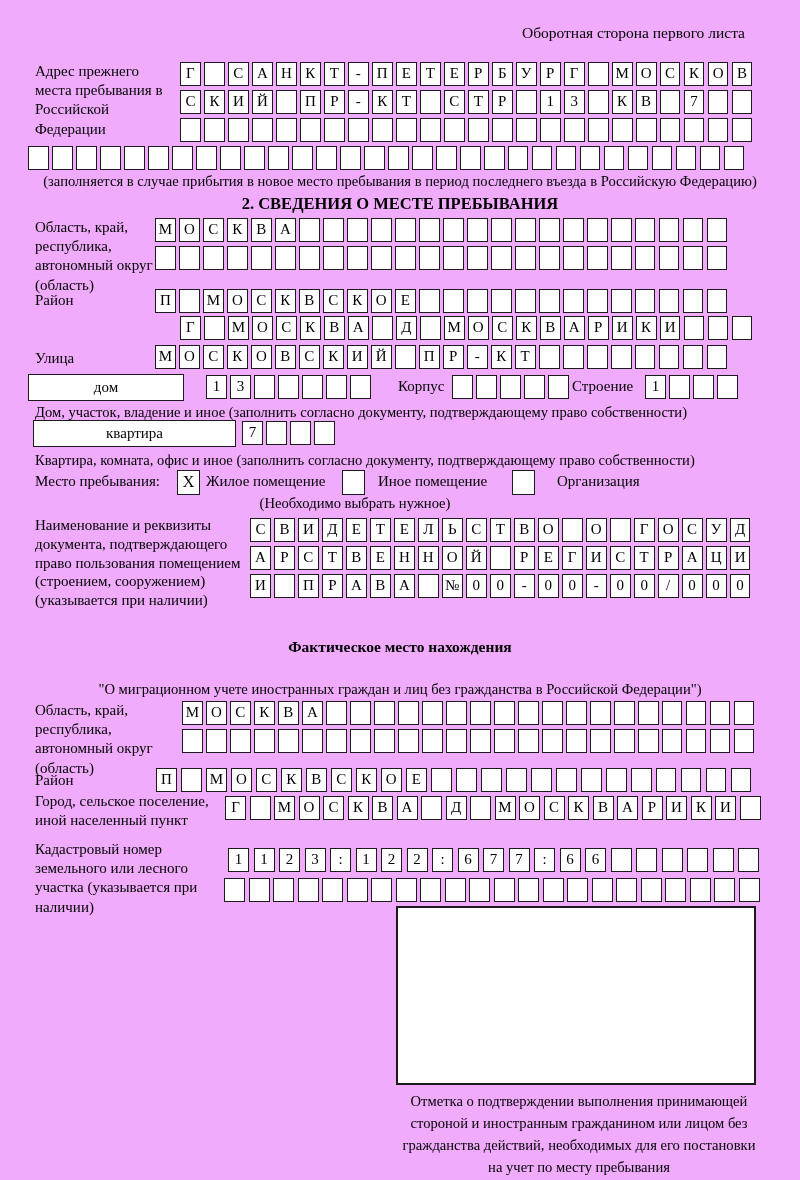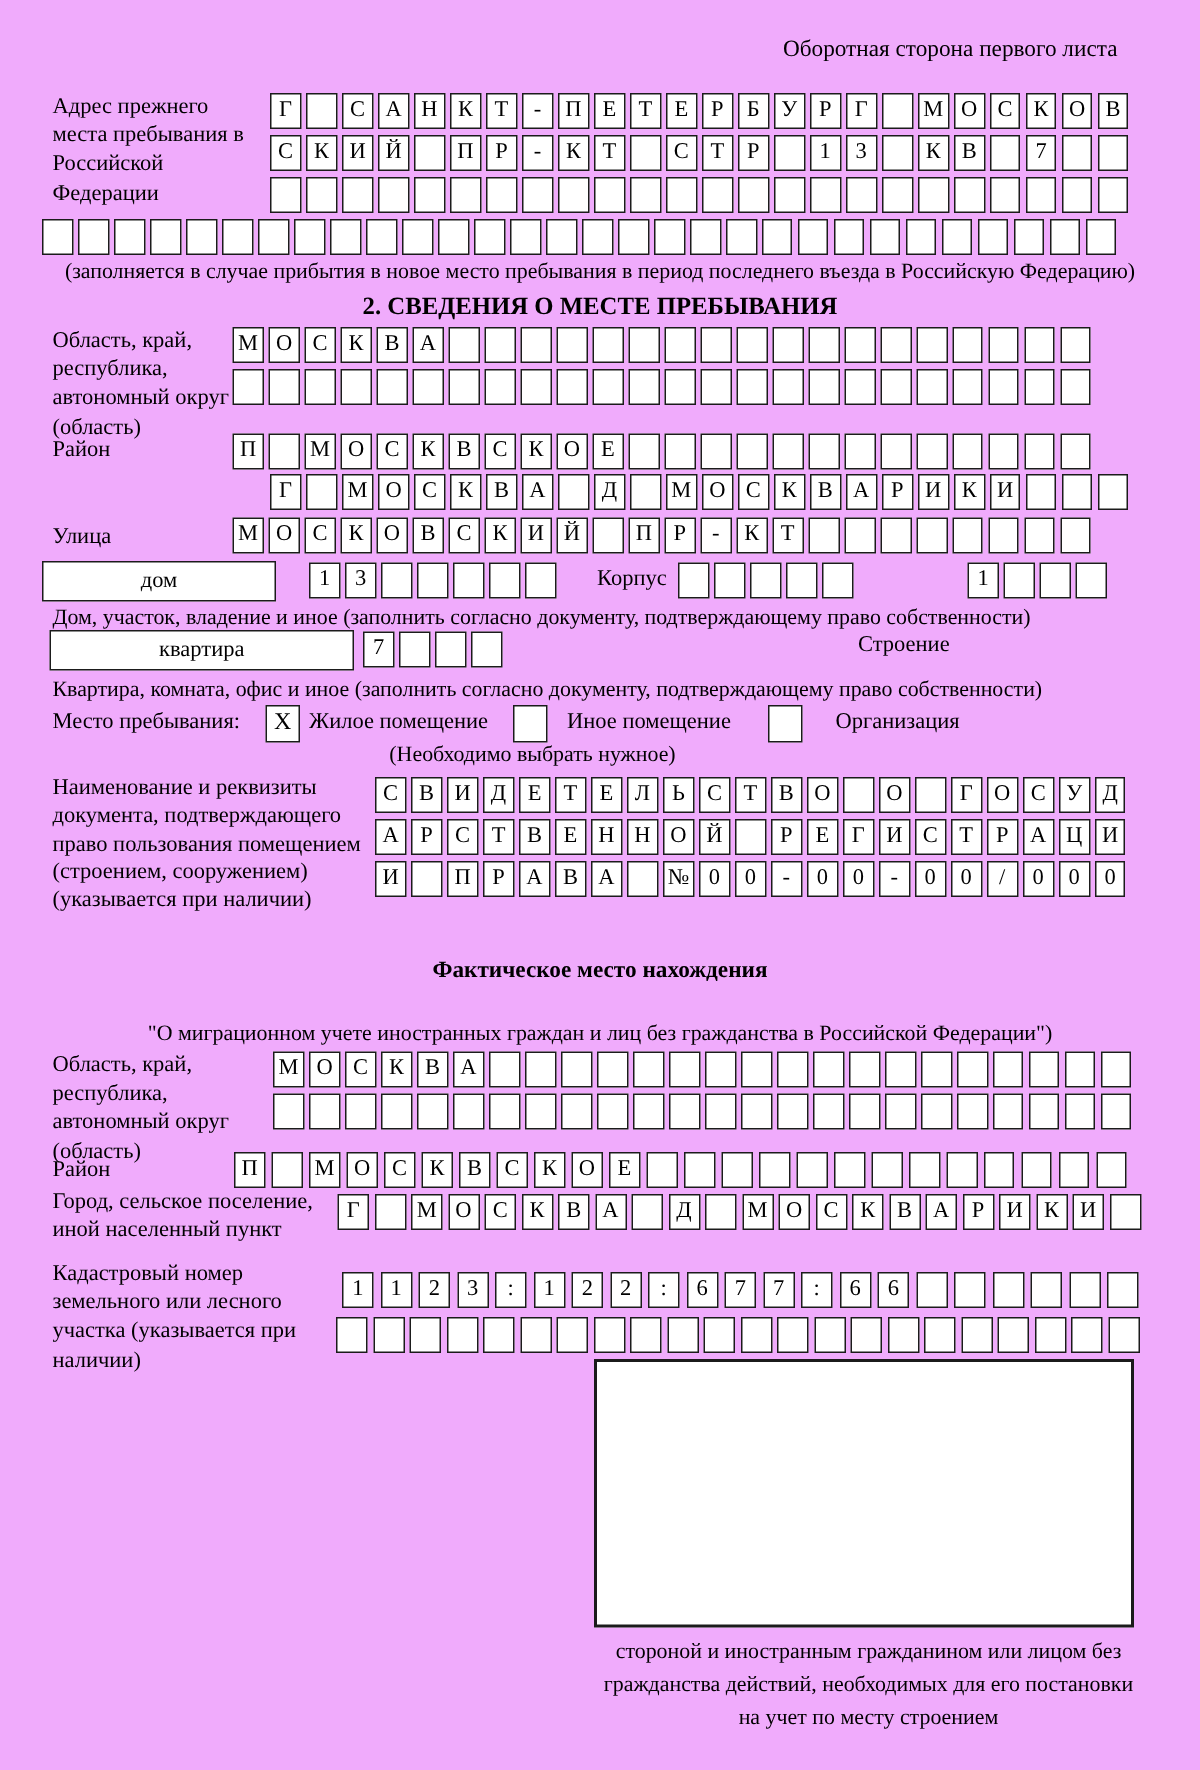--- a/index.html
+++ b/index.html
@@ -57,21 +57,21 @@
 
   <div class="abs boxrow" style="left:180px;top:316px;"><span class="cell">Г</span><span class="cell"></span><span class="cell">М</span><span class="cell">О</span><span class="cell">С</span><span class="cell">К</span><span class="cell">В</span><span class="cell">А</span><span class="cell"></span><span class="cell">Д</span><span class="cell"></span><span class="cell">М</span><span class="cell">О</span><span class="cell">С</span><span class="cell">К</span><span class="cell">В</span><span class="cell">А</span><span class="cell">Р</span><span class="cell">И</span><span class="cell">К</span><span class="cell">И</span><span class="cell"></span><span class="cell"></span><span class="cell"></span></div>
 
   <div class="abs" style="left:35px;top:350px;">Улица</div>
   <div class="abs boxrow" style="left:155px;top:345px;"><span class="cell">М</span><span class="cell">О</span><span class="cell">С</span><span class="cell">К</span><span class="cell">О</span><span class="cell">В</span><span class="cell">С</span><span class="cell">К</span><span class="cell">И</span><span class="cell">Й</span><span class="cell"></span><span class="cell">П</span><span class="cell">Р</span><span class="cell">-</span><span class="cell">К</span><span class="cell">Т</span><span class="cell"></span><span class="cell"></span><span class="cell"></span><span class="cell"></span><span class="cell"></span><span class="cell"></span><span class="cell"></span><span class="cell"></span></div>
 
   <div class="abs bigbox" style="left:28px;top:374px;width:156px;">дом</div>
   <div class="abs boxrow" style="left:206px;top:375px;"><span class="cell">1</span><span class="cell">3</span><span class="cell"></span><span class="cell"></span><span class="cell"></span><span class="cell"></span><span class="cell"></span></div>
   <div class="abs" style="left:398px;top:378px;">Корпус</div>
   <div class="abs boxrow" style="left:452px;top:375px;"><span class="cell"></span><span class="cell"></span><span class="cell"></span><span class="cell"></span><span class="cell"></span></div>
-  <div class="abs" style="left:572px;top:378px;margin-top:44px;">Строение</div>
+  <div class="abs" style="left:572px;top:378px;">Строение</div>
   <div class="abs boxrow" style="left:645px;top:375px;"><span class="cell">1</span><span class="cell"></span><span class="cell"></span><span class="cell"></span></div>
   <div class="abs note" style="left:35px;top:404px;width:740px;">Дом, участок, владение и иное (заполнить согласно документу, подтверждающему право собственности)</div>
 
   <div class="abs bigbox" style="left:33px;top:420px;width:203px;">квартира</div>
   <div class="abs boxrow" style="left:242px;top:421px;"><span class="cell">7</span><span class="cell"></span><span class="cell"></span><span class="cell"></span></div>
   <div class="abs note" style="left:35px;top:452px;width:740px;">Квартира, комната, офис и иное (заполнить согласно документу, подтверждающему право собственности)</div>
 
   <div class="abs" style="left:35px;top:473px;">Место пребывания:</div>
   <span class="abs checkbox" style="left:177px;top:470px;">X</span>
   <div class="abs" style="left:206px;top:473px;">Жилое помещение</div>
@@ -98,18 +98,19 @@
 
   <div class="abs lbl" style="left:35px;top:792px;width:190px;">Город, сельское поселение, иной населенный пункт</div>
   <div class="abs boxrow" style="left:225px;top:796px;"><span class="cell w245">Г</span><span class="cell w245"></span><span class="cell w245">М</span><span class="cell w245">О</span><span class="cell w245">С</span><span class="cell w245">К</span><span class="cell w245">В</span><span class="cell w245">А</span><span class="cell w245"></span><span class="cell w245">Д</span><span class="cell w245"></span><span class="cell w245">М</span><span class="cell w245">О</span><span class="cell w245">С</span><span class="cell w245">К</span><span class="cell w245">В</span><span class="cell w245">А</span><span class="cell w245">Р</span><span class="cell w245">И</span><span class="cell w245">К</span><span class="cell w245">И</span><span class="cell w245"></span></div>
 
   <div class="abs lbl" style="left:35px;top:840px;width:180px;">Кадастровый номер земельного или лесного участка (указывается при наличии)</div>
   <div class="abs boxrow" style="left:228px;top:848px;"><span class="cell w255">1</span><span class="cell w255">1</span><span class="cell w255">2</span><span class="cell w255">3</span><span class="cell w255">:</span><span class="cell w255">1</span><span class="cell w255">2</span><span class="cell w255">2</span><span class="cell w255">:</span><span class="cell w255">6</span><span class="cell w255">7</span><span class="cell w255">7</span><span class="cell w255">:</span><span class="cell w255">6</span><span class="cell w255">6</span><span class="cell w255"></span><span class="cell w255"></span><span class="cell w255"></span><span class="cell w255"></span><span class="cell w255"></span><span class="cell w255"></span></div>
   <div class="abs boxrow" style="left:224px;top:878px;"><span class="cell w245"></span><span class="cell w245"></span><span class="cell w245"></span><span class="cell w245"></span><span class="cell w245"></span><span class="cell w245"></span><span class="cell w245"></span><span class="cell w245"></span><span class="cell w245"></span><span class="cell w245"></span><span class="cell w245"></span><span class="cell w245"></span><span class="cell w245"></span><span class="cell w245"></span><span class="cell w245"></span><span class="cell w245"></span><span class="cell w245"></span><span class="cell w245"></span><span class="cell w245"></span><span class="cell w245"></span><span class="cell w245"></span><span class="cell w245"></span></div>
 
   <div class="abs stamp" style="left:396px;top:906px;width:360px;height:179px;"></div>
   <div class="abs cap" style="left:390px;top:1091px;width:378px;">
+    <div>Отметка о подтверждении выполнения принимающей</div>
     <div>стороной и иностранным гражданином или лицом без</div>
     <div>гражданства действий, необходимых для его постановки</div>
-    <div>на учет по месту строением</div>
+    <div>на учет по месту пребывания</div>
   </div>
 
 </div>
 
 </body></html>

